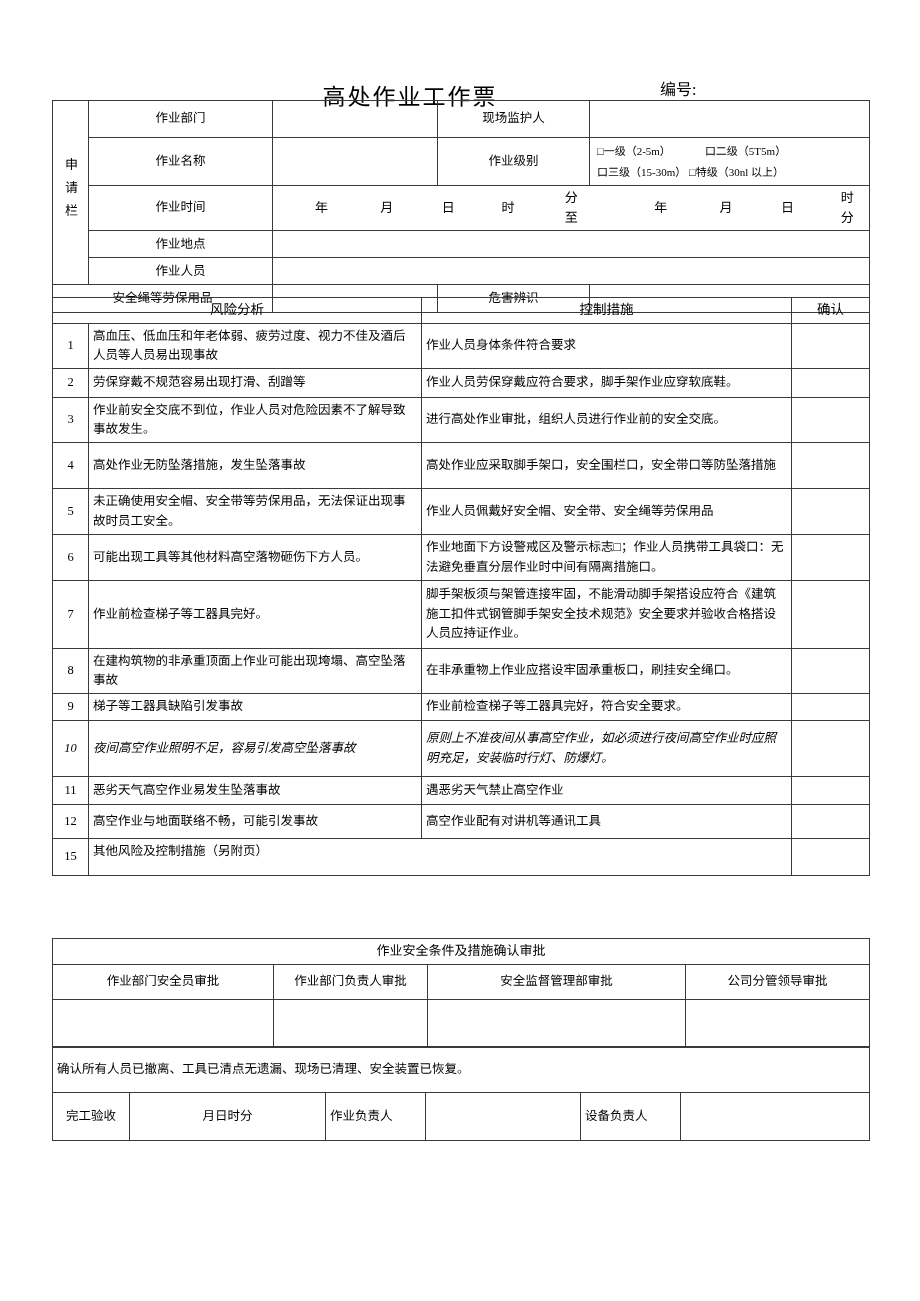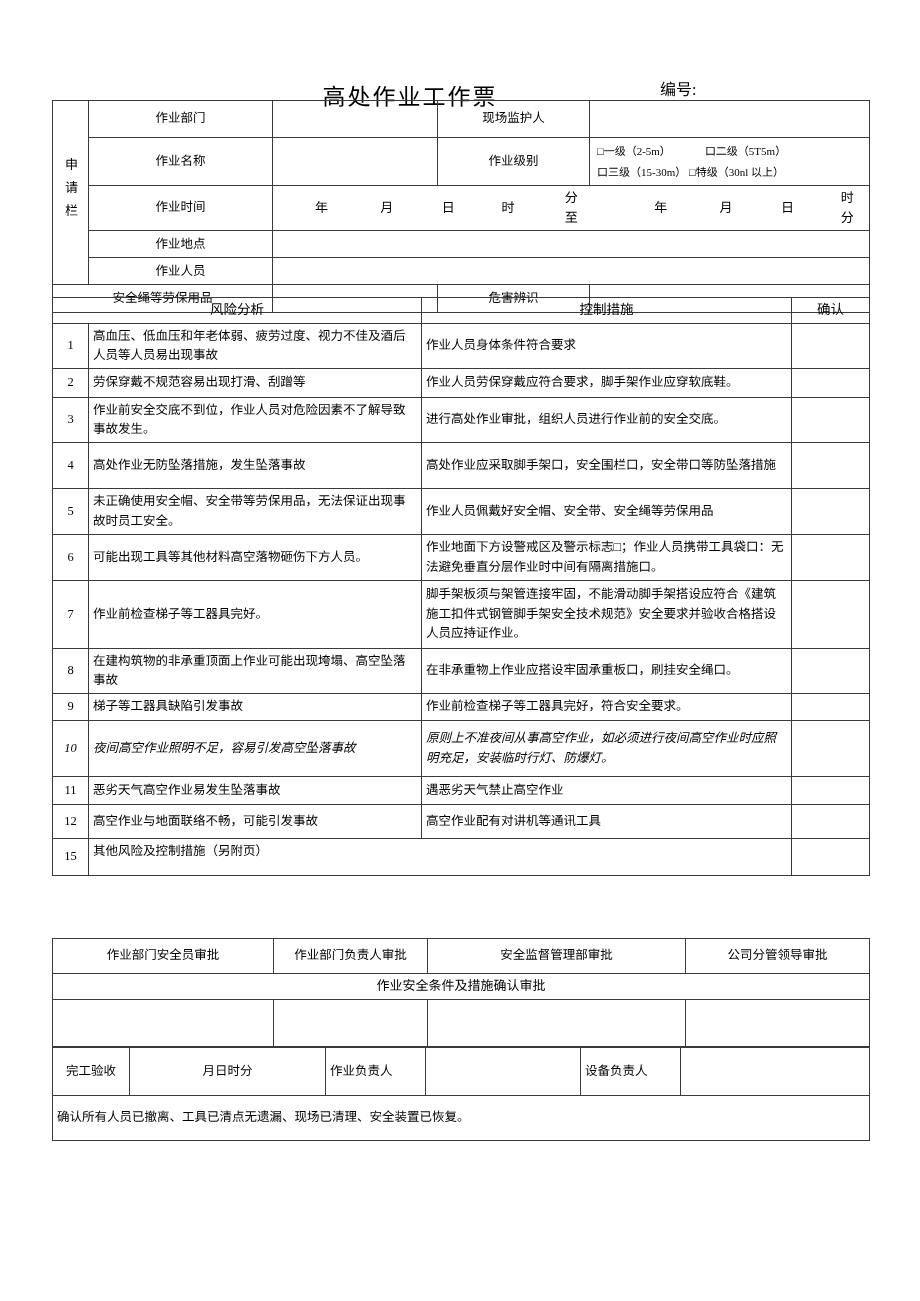--- a/index.html
+++ b/index.html
@@ -301,55 +301,55 @@
   </table>
 
   <table class="form" style="left:52px; top:938px; width:817px;">
     <colgroup>
       <col style="width:221px">
       <col style="width:154px">
       <col style="width:258px">
       <col style="width:184px">
     </colgroup>
     <tbody>
+      <tr style="height:26px;">
+        <td class="c sec-title" colspan="4">作业安全条件及措施确认审批</td>
+      </tr>
       <tr style="height:35px;">
         <td class="c">作业部门安全员审批</td>
         <td class="c">作业部门负责人审批</td>
         <td class="c">安全监督管理部审批</td>
         <td class="c">公司分管领导审批</td>
-      </tr>
-      <tr style="height:26px;">
-        <td class="c sec-title" colspan="4">作业安全条件及措施确认审批</td>
       </tr>
       <tr style="height:47px;">
         <td class="c"></td>
         <td class="c"></td>
         <td class="c"></td>
         <td class="c"></td>
       </tr>
     </tbody>
   </table>
 
   <table class="form" style="left:52px; top:1047px; width:817px;">
     <colgroup>
       <col style="width:77px">
       <col style="width:196px">
       <col style="width:100px">
       <col style="width:155px">
       <col style="width:100px">
       <col style="width:189px">
     </colgroup>
     <tbody>
+      <tr style="height:45px;">
+        <td class="l pad-l" colspan="6">确认所有人员已撤离、工具已清点无遗漏、现场已清理、安全装置已恢复。</td>
+      </tr>
       <tr style="height:48px;">
         <td class="c">完工验收</td>
         <td class="c">月日时分</td>
         <td class="l pad-l">作业负责人</td>
         <td class="c"></td>
         <td class="l pad-l">设备负责人</td>
         <td class="c"></td>
       </tr>
-      <tr style="height:45px;">
-        <td class="l pad-l" colspan="6">确认所有人员已撤离、工具已清点无遗漏、现场已清理、安全装置已恢复。</td>
-      </tr>
     </tbody>
   </table>
 
 </div>
 
 </body></html>

